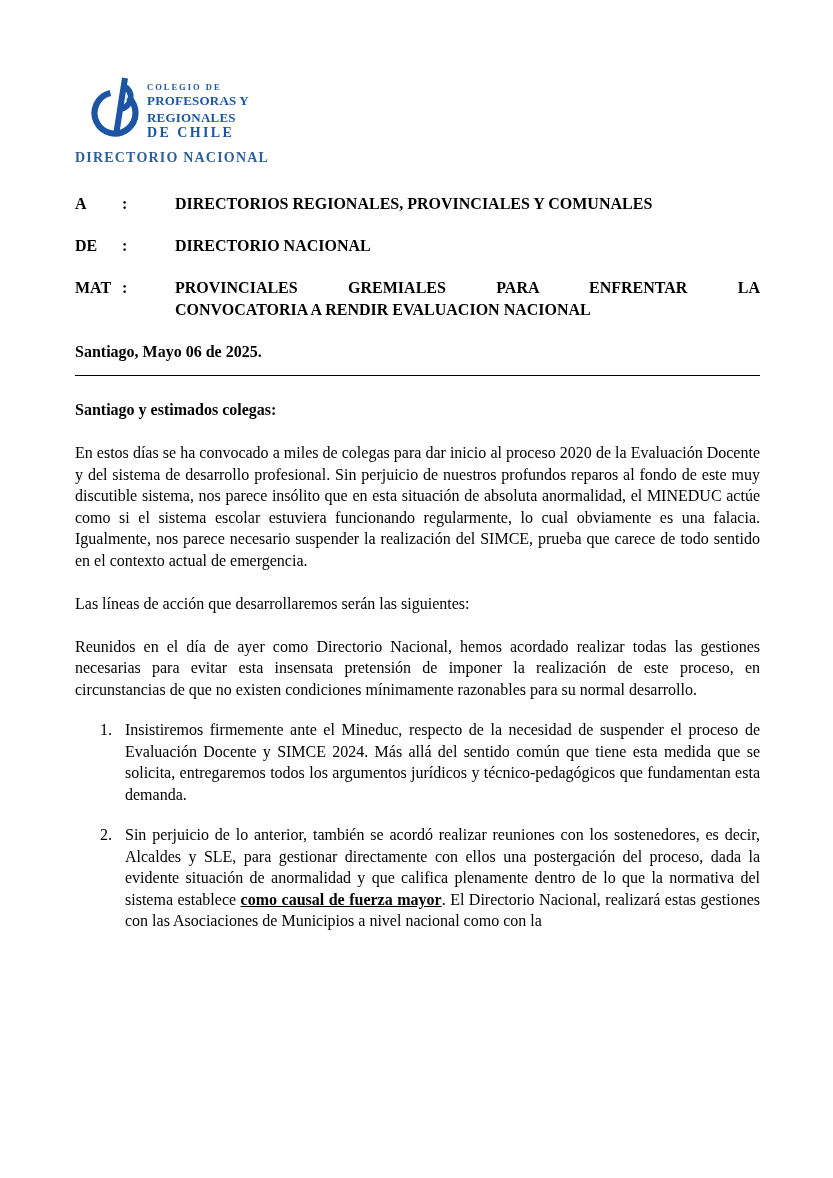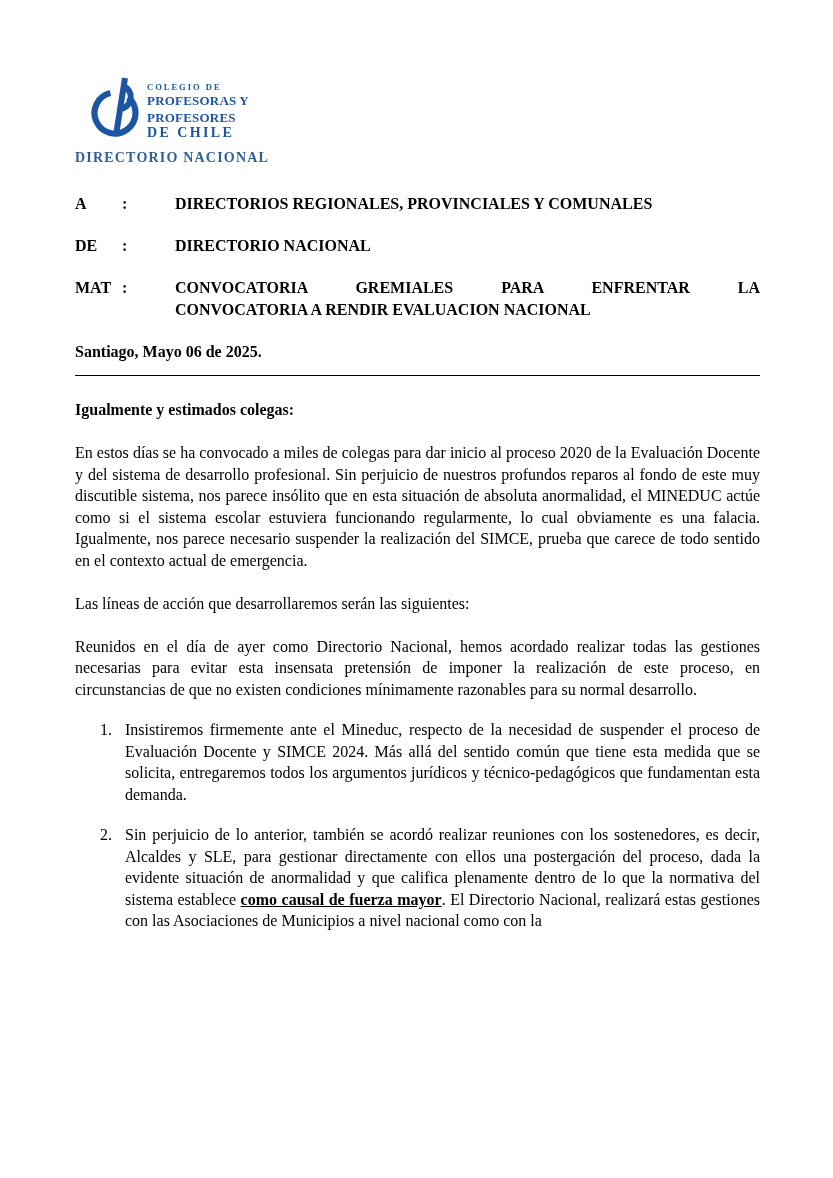--- a/index.html
+++ b/index.html
@@ -48,51 +48,51 @@
     <div class="logo-icon">
       <svg width="50" height="64" viewBox="0 0 50 64" fill="none" xmlns="http://www.w3.org/2000/svg">
         <path d="M37.2,21.3 A20.5,20.5 0 1 1 19.4,17.0" stroke="#1c55a3" stroke-width="6.2" fill="none"></path>
         <path d="M34,2 L25.5,56" stroke="#1c55a3" stroke-width="6" fill="none"></path>
         <path d="M32.5,10 A12,12 0 0 1 29,33" stroke="#1c55a3" stroke-width="6" fill="none"></path>
       </svg>
     </div>
     <div class="logo-text">
       <div class="logo-top">COLEGIO DE</div>
       <div class="logo-main">PROFESORAS Y</div>
-      <div class="logo-main">PROFESORES</div>
+      <div class="logo-main">REGIONALES</div>
       <div class="logo-bottom">DE CHILE</div>
     </div>
   </div>
   <div class="department">DIRECTORIO NACIONAL</div>
 
   <div class="header-block">
     <div class="hrow">
       <span>A</span>
       <span>:</span>
       <span>DIRECTORIOS REGIONALES, PROVINCIALES Y COMUNALES</span>
     </div>
     <div class="hrow">
       <span>DE</span>
       <span>:</span>
       <span>DIRECTORIO NACIONAL</span>
     </div>
     <div class="hrow">
       <span>MAT</span>
       <span>:</span>
       <span>
-        <div class="subject-line1">CONVOCATORIA GREMIALES PARA ENFRENTAR LA</div>
+        <div class="subject-line1">PROVINCIALES GREMIALES PARA ENFRENTAR LA</div>
         <div class="subject-line2">CONVOCATORIA A RENDIR EVALUACION NACIONAL</div>
       </span>
     </div>
   </div>
 
   <div class="date-line">Santiago, Mayo 06 de 2025.</div>
   <hr class="divider">
 
-  <div class="salutation">Igualmente y estimados colegas:</div>
+  <div class="salutation">Santiago y estimados colegas:</div>
 
   <p class="doc-p">En estos días se ha convocado a miles de colegas para dar inicio al proceso 2020 de la Evaluación Docente y del sistema de desarrollo profesional. Sin perjuicio de nuestros profundos reparos al fondo de este muy discutible sistema, nos parece insólito que en esta situación de absoluta anormalidad, el MINEDUC actúe como si el sistema escolar estuviera funcionando regularmente, lo cual obviamente es una falacia. Igualmente, nos parece necesario suspender la realización del SIMCE, prueba que carece de todo sentido en el contexto actual de emergencia.</p>
   <p class="doc-p">Las líneas de acción que desarrollaremos serán las siguientes:</p>
   <p class="doc-p">Reunidos en el día de ayer como Directorio Nacional, hemos acordado realizar todas las gestiones necesarias para evitar esta insensata pretensión de imponer la realización de este proceso, en circunstancias de que no existen condiciones mínimamente razonables para su normal desarrollo.</p>
 
   <ol class="list-block">
     <li class="list-item">
       <span class="item-number">1.</span>
       <span class="item-text">Insistiremos firmemente ante el Mineduc, respecto de la necesidad de suspender el proceso de Evaluación Docente y SIMCE 2024. Más allá del sentido común que tiene esta medida que se solicita, entregaremos todos los argumentos jurídicos y técnico-pedagógicos que fundamentan esta demanda.</span>
     </li>

